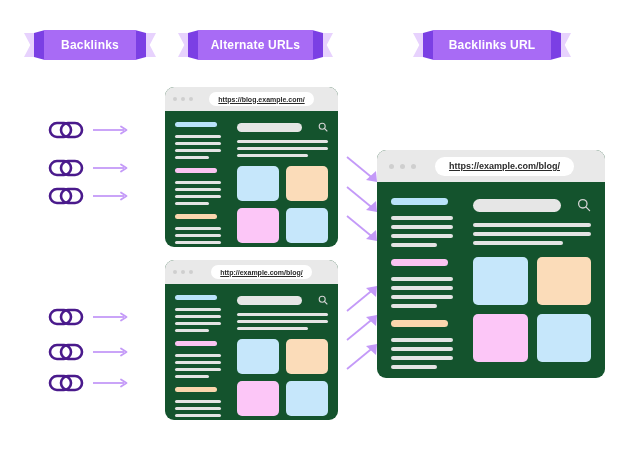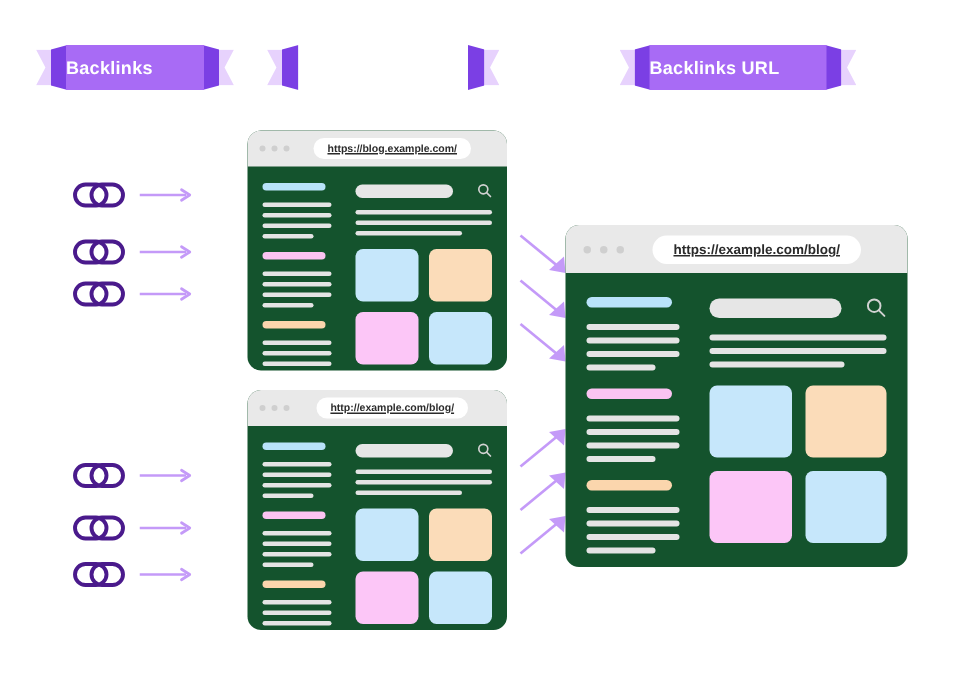--- a/index.html
+++ b/index.html
@@ -14,21 +14,21 @@
   .ribbon .tail{
     position:absolute;top:3px;width:14px;height:24px;background:#e7d2fd;
   }
   .ribbon .tail.left{left:0;clip-path:polygon(0 0,100% 0,100% 100%,0 100%,45% 50%);}
   .ribbon .tail.right{right:0;clip-path:polygon(0 0,100% 0,55% 50%,100% 100%,0 100%);}
   .ribbon .fold{position:absolute;top:0;width:11px;height:30px;background:#7b3fe4;}
   .ribbon .fold.left{left:10px;clip-path:polygon(0 3px,100% 0,100% 100%,0 27px);}
   .ribbon .fold.right{right:10px;clip-path:polygon(0 0,100% 3px,100% 27px,0 100%);}
   .ribbon .body{
     position:absolute;left:20px;right:20px;top:0;height:30px;background:#a86bf5;
-    display:flex;align-items:center;justify-content:flex-start;
+    display:flex;align-items:center;justify-content:center;
   }
   .ribbon .label{
     color:#ffffff;font-size:12px;font-weight:bold;letter-spacing:.2px;white-space:nowrap;
   }
 
   
   .linkrow{position:absolute;display:flex;align-items:center;}
   .chain{width:36px;height:20px;flex:none;}
   .arrow-h{margin-left:9px;width:36px;height:10px;flex:none;}
 
@@ -71,20 +71,23 @@
     <div class="body">
       <span class="label">Backlinks</span>
     </div>
   </div>
 
   <div class="ribbon" style="left:178px;top:30px;width:155px;">
     <div class="tail left"></div>
     <div class="tail right"></div>
     <div class="fold left"></div>
     <div class="fold right"></div>
+    <div class="body">
+      <span class="label">Alternate URLs</span>
+    </div>
   </div>
 
   <div class="ribbon" style="left:413px;top:30px;width:158px;">
     <div class="tail left"></div>
     <div class="tail right"></div>
     <div class="fold left"></div>
     <div class="fold right"></div>
     <div class="body">
       <span class="label">Backlinks URL</span>
     </div>

